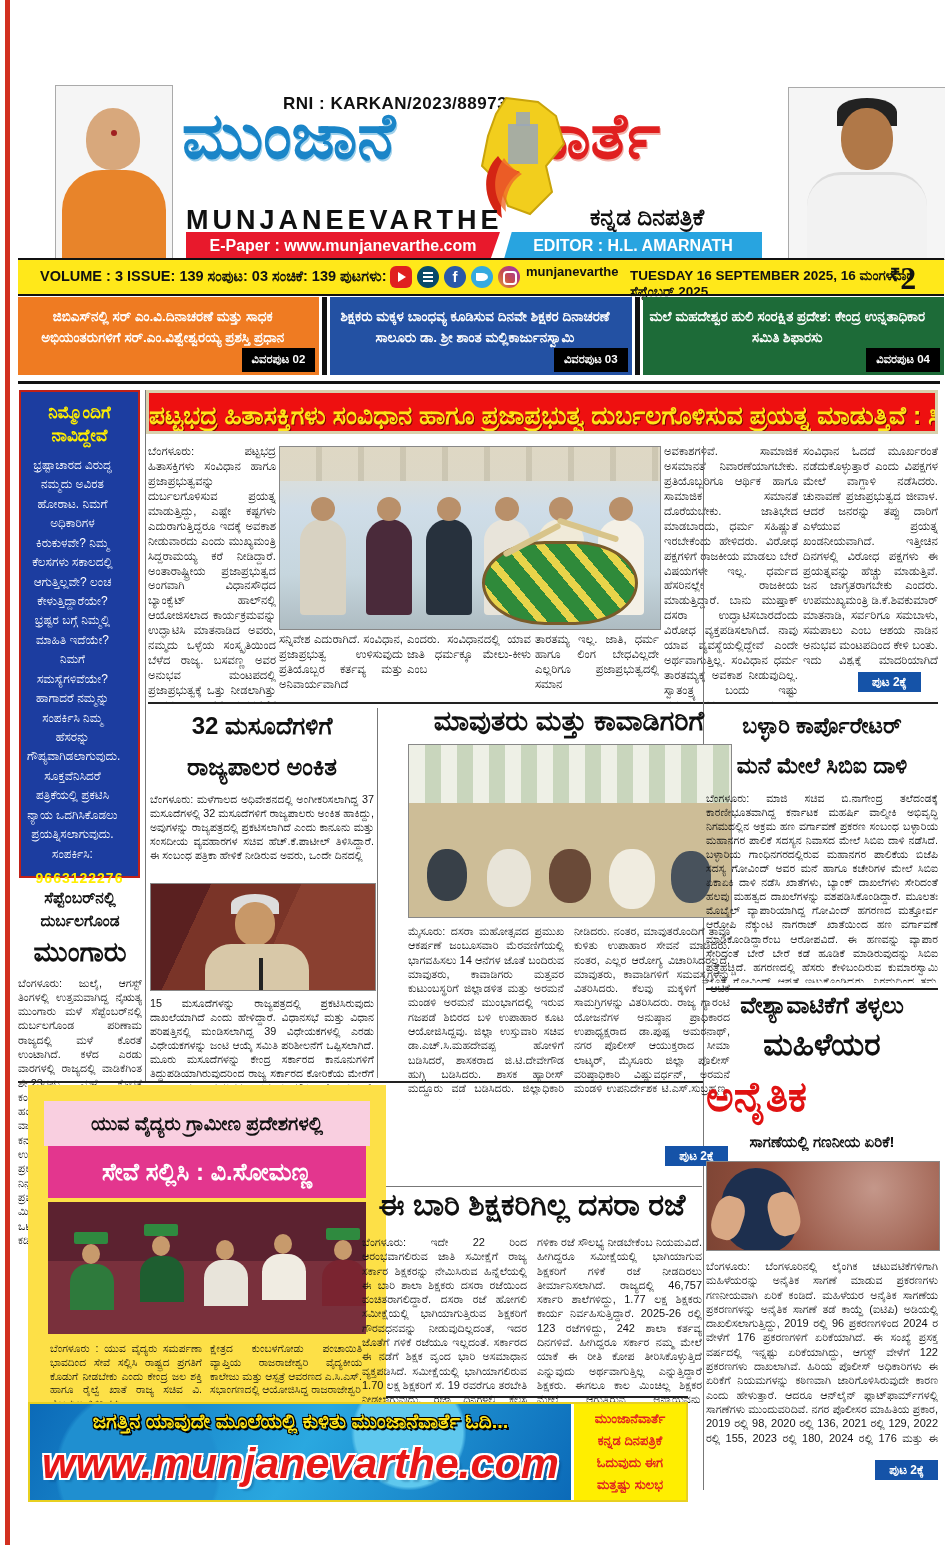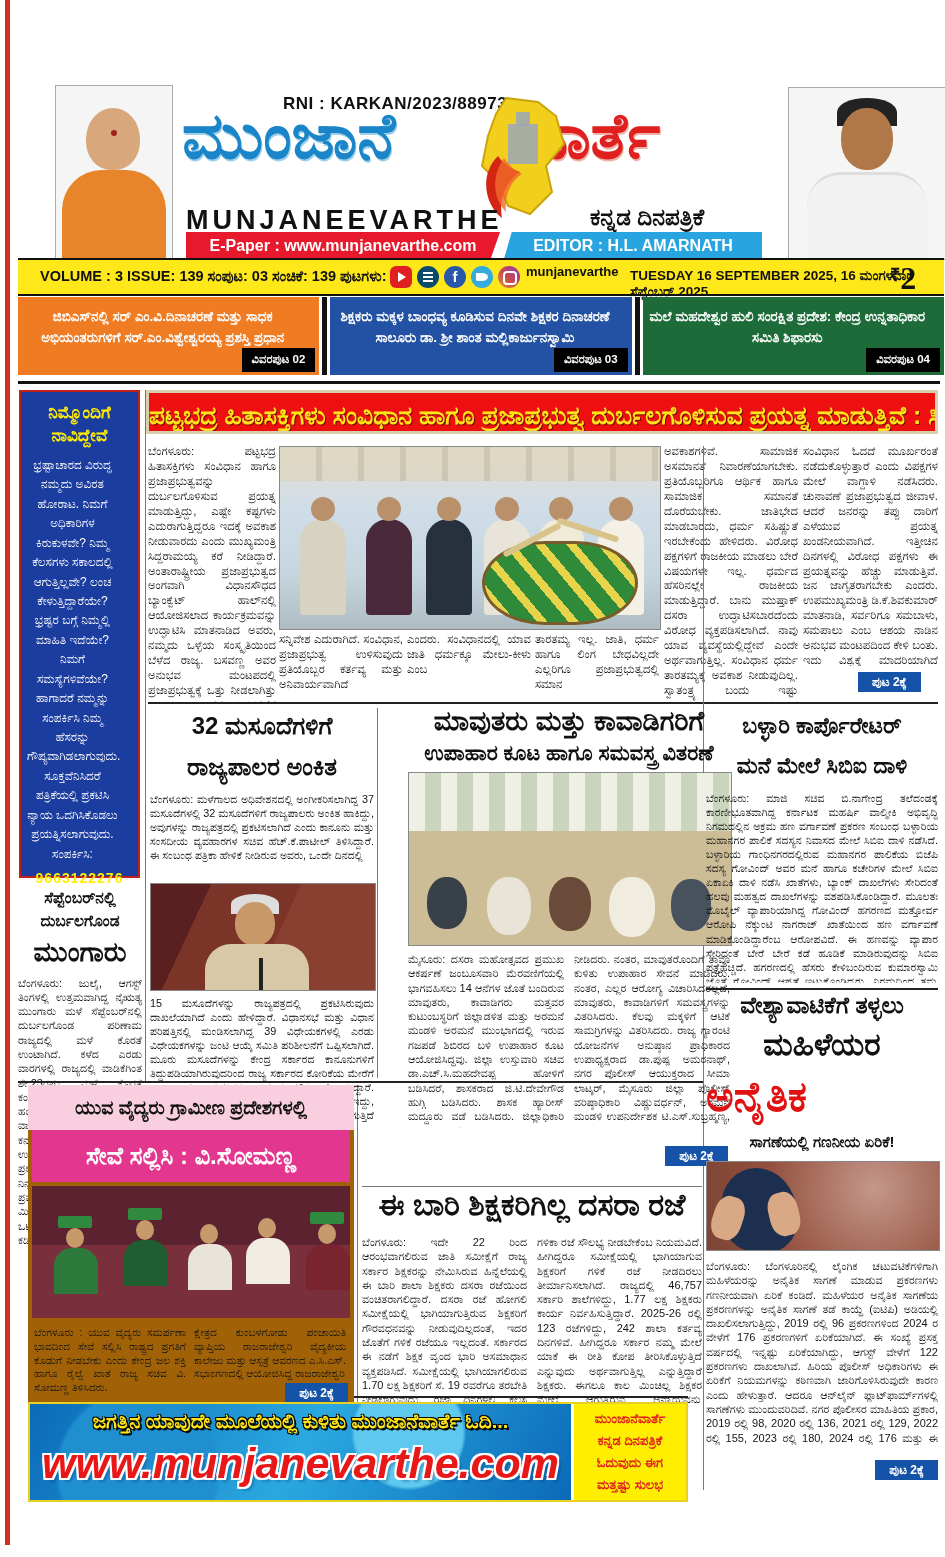--- a/index.html
+++ b/index.html
@@ -127,21 +127,21 @@
   .tf-h3{font-size:42px;font-weight:bold;text-align:left;color:#e01212;margin-top:10px;}
   .tf-sub{font-size:15px;font-weight:bold;text-align:center;margin-top:12px;}
   .illo{position:relative;width:232px;height:88px;border:1px solid #888;margin-top:10px;overflow:hidden;
         background:radial-gradient(circle at 72% 30%,#c4978a,#94503e 60%,#7c4434 100%);}
   .illo .hair{position:absolute;left:14px;top:6px;width:76px;height:84px;border-radius:50% 60% 40% 50%;background:#1d2f4e;}
   .illo .hand{position:absolute;width:30px;height:44px;border-radius:40%;background:#d9a884;}
   .tf-body{margin-top:8px;height:188px;font-size:11px;}
   .tf-tag{position:absolute;right:0;bottom:12px;}
 
   
-  .doctors{left:28px;top:1085px;width:326px;height:322px;background:#a16207;padding:0;}
+  .doctors{left:28px;top:1085px;width:326px;height:322px;background:#fde047;padding:16px;}
   .dc-b1{background:#f9cfe0;color:#111;font-size:19px;font-weight:bold;text-align:center;line-height:45px;height:45px;white-space:nowrap;overflow:hidden;}
   .dc-b2{background:#e3368e;color:#fff;font-size:24px;font-weight:bold;text-align:center;line-height:52px;height:52px;margin:0 4px;white-space:nowrap;overflow:hidden;}
   .grad-photo{position:relative;height:132px;margin:4px;background:linear-gradient(180deg,#5c2230 0 45%,#79303c 45% 100%);overflow:hidden;}
   .cap{position:absolute;width:34px;height:12px;background:#2f8a3f;border-radius:2px;}
   .gface{position:absolute;width:18px;height:20px;border-radius:50%;background:#c79a6c;}
   .gbody{position:absolute;width:44px;height:46px;border-radius:18px 18px 0 0;}
   .dc-cols{display:flex;gap:8px;padding:4px 6px;}
   .dc-cols .bt{width:152px;height:74px;font-size:10.6px;}
   .dc-tag{position:absolute;right:6px;bottom:4px;}
 
@@ -304,21 +304,20 @@
       <div class="hair"></div>
         <div class="face"></div>
         <div class="shirt"></div>
         <div class="mic"></div>
     </div>
     <div class="bt" style="height:152px;font-size:10.8px;">15 ಮಸೂದೆಗಳನ್ನು ರಾಜ್ಯಪತ್ರದಲ್ಲಿ ಪ್ರಕಟಿಸಿರುವುದು ದಾಖಲೆಯಾಗಿದೆ ಎಂದು ಹೇಳಿದ್ದಾರೆ. ವಿಧಾನಸಭೆ ಮತ್ತು ವಿಧಾನ ಪರಿಷತ್ತಿನಲ್ಲಿ ಮಂಡಿಸಲಾಗಿದ್ದ 39 ವಿಧೇಯಕಗಳಲ್ಲಿ ಎರಡು ವಿಧೇಯಕಗಳನ್ನು ಜಂಟಿ ಆಯ್ಕೆ ಸಮಿತಿ ಪರಿಶೀಲನೆಗೆ ಒಪ್ಪಿಸಲಾಗಿದೆ. ಮೂರು ಮಸೂದೆಗಳನ್ನು ಕೇಂದ್ರ ಸರ್ಕಾರದ ಕಾನೂನುಗಳಿಗೆ ತಿದ್ದುಪಡಿಯಾಗಿರುವುದರಿಂದ ರಾಜ್ಯ ಸರ್ಕಾರದ ಕೋರಿಕೆಯ ಮೇರೆಗೆ ರಾಜ್ಯಪಾಲರು ರಾಷ್ಟ್ರಪತಿಗಳ ಅಂಕಿತಕ್ಕಾಗಿ ಸಲ್ಲಿಸಿದ್ದಾರೆ ಎಂದಿದ್ದಾರೆ. ಒಂದು ಮಸೂದೆಯು ರಾಜ್ಯಪಾಲರ ಬಳಿ ಅಂಕಿತಕ್ಕಾಗಿ ಬಾಕಿ ಇದ್ದು, ಇನ್ನೊಂದು ಮಸೂದೆಯನ್ನು ರಾಜ್ಯಪಾಲರಿಗೆ ಸಲ್ಲಿಸಲಾಗುತ್ತಿದೆ ಎಂದು ಹೆಚ್.ಕೆ.ಪಾಟೀಲ್ ತಿಳಿಸಿದ್ದಾರೆ.</div>
   </div>
 
   <div class="abs mahouts">
     <div class="mh-h1">ಮಾವುತರು ಮತ್ತು ಕಾವಾಡಿಗರಿಗೆ</div>
-    <div class="mh-h2">ಉಪಾಹಾರ ಕೂಟ ಹಾಗೂ ಸಮವಸ್ತ್ರ ವಿತರಣೆ</div>
     <div class="feast-photo">
       <div class="canopy"></div>
       <div class="blob" style="left:18px;bottom:16px;width:40px;height:52px;background:#384048;"></div>
       <div class="blob" style="left:78px;bottom:10px;width:44px;height:58px;background:#e8e4d8;"></div>
       <div class="blob" style="left:140px;bottom:14px;width:42px;height:54px;background:#6a4a38;"></div>
       <div class="blob" style="left:200px;bottom:8px;width:46px;height:60px;background:#f0ece0;"></div>
       <div class="blob" style="left:262px;bottom:14px;width:40px;height:52px;background:#48525c;"></div>
     </div>
     <div class="mh-cols">
       <div class="bt">ಮೈಸೂರು: ದಸರಾ ಮಹೋತ್ಸವದ ಪ್ರಮುಖ ಆಕರ್ಷಣೆ ಜಂಬೂಸವಾರಿ ಮೆರವಣಿಗೆಯಲ್ಲಿ ಭಾಗವಹಿಸಲು 14 ಆನೆಗಳ ಜೊತೆ ಬಂದಿರುವ ಮಾವುತರು, ಕಾವಾಡಿಗರು ಮತ್ತವರ ಕುಟುಂಬಸ್ಥರಿಗೆ ಜಿಲ್ಲಾಡಳಿತ ಮತ್ತು ಅರಮನೆ ಮಂಡಳಿ ಅರಮನೆ ಮುಂಭಾಗದಲ್ಲಿ ಇರುವ ಗಜಪಡೆ ಶಿಬಿರದ ಬಳಿ ಉಪಾಹಾರ ಕೂಟ ಆಯೋಜಿಸಿದ್ದವು. ಜಿಲ್ಲಾ ಉಸ್ತುವಾರಿ ಸಚಿವ ಡಾ.ಎಚ್.ಸಿ.ಮಹದೇವಪ್ಪ ಹೋಳಿಗೆ ಬಡಿಸಿದರೆ, ಶಾಸಕರಾದ ಜಿ.ಟಿ.ದೇವೇಗೌಡ ಹುಗ್ಗಿ ಬಡಿಸಿದರು. ಶಾಸಕ ಹ್ಯಾರೀಸ್ ಮದ್ದೂರು ವಡೆ ಬಡಿಸಿದರು. ಜಿಲ್ಲಾಧಿಕಾರಿ ಜಿ.ಲಕ್ಷ್ಮಿಕಾಂತರೆಡ್ಡಿ, ಮತ್ತಿತರರು ಮಾವುತರು, ಕಾವಾಡಿಗರಿಗೆ ಉಪಾಹಾರ ಬಡಿಸುವ ಮೂಲಕ ಆತಿಥ್ಯ</div>

